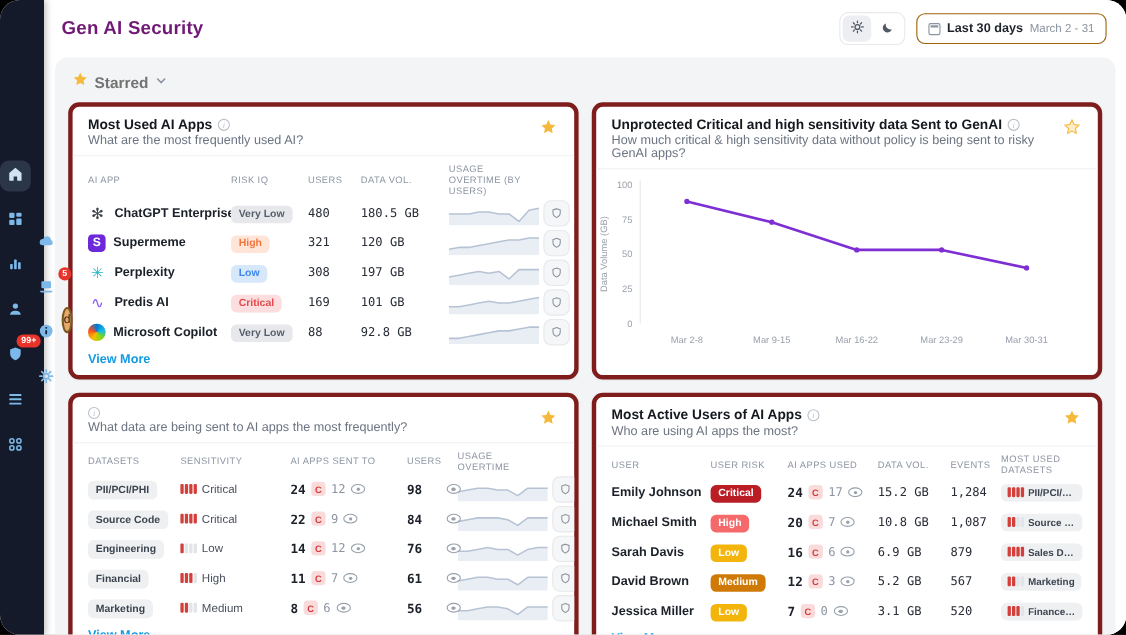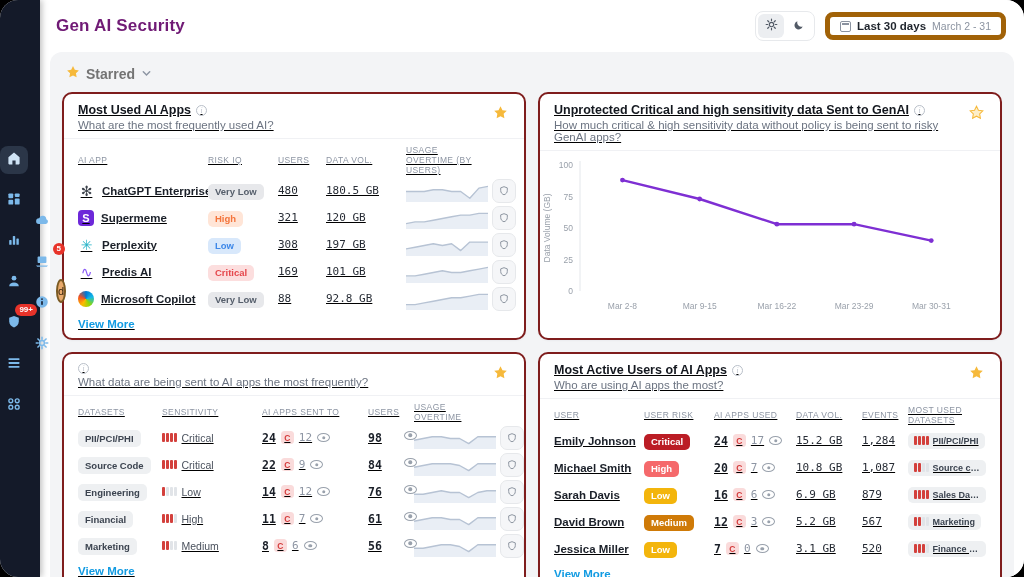--- a/index.html
+++ b/index.html
@@ -26,36 +26,36 @@
 
   
   .main { flex:1; display:flex; flex-direction:column; background:#fff; overflow:hidden; }
   .topbar { height:52px; display:flex; align-items:center; padding:0 18px 0 16px; flex-shrink:0; }
   .page-title { font-size:17px; font-weight:bold; color:#701a75; letter-spacing:.2px; }
   .topbar-right { margin-left:auto; display:flex; align-items:center; gap:10px; }
   .theme-toggle { display:flex; border:1px solid #e7e9ec; border-radius:8px; padding:2px; gap:2px; background:#fff; }
   .theme-btn { width:26px; height:24px; border:none; background:transparent; border-radius:6px;
     display:flex; align-items:center; justify-content:center; cursor:pointer; }
   .theme-btn.active { background:#eceef1; }
-  .date-btn { display:flex; align-items:center; gap:6px; border:5px solid #a16207; background:#fff;
+  .date-btn { display:flex; align-items:center; gap:6px; border:1px solid #a16207; background:#fff;
     border-radius:8px; height:28px; padding:0 10px; cursor:pointer; }
   .date-label { font-size:11.5px; font-weight:bold; color:#1f242c; }
   .date-range { font-size:10.5px; color:#8b93a0; }
   .cal-icon { width:11px; height:11px; border:1.3px solid #8b93a0; border-radius:2px; position:relative; }
   .cal-icon::before { content:''; position:absolute; left:1px; right:1px; top:1px; height:2.5px; background:#8b93a0; }
 
   
   .content { flex:1; padding:0 10px; overflow:hidden; }
   .section { background:#f3f4f6; border-radius:12px; padding:9px 12px 12px; }
   .section-head { display:flex; align-items:center; gap:6px; padding:4px 4px 9px; cursor:pointer; }
   .section-title { font-size:14px; font-weight:bold; color:#737373; }
   .grid { display:grid; grid-template-columns:1fr 1fr; gap:12px; }
 
-  .card { background:#fff; border:2px solid #7f1d1d; border-radius:10px;
-    box-shadow:0 1px 2px rgba(16,24,40,.04); overflow:hidden;text-decoration:underline; }
+  .card { background:#fff; border:4px solid #7f1d1d; border-radius:10px;
+    box-shadow:0 1px 2px rgba(16,24,40,.04); overflow:hidden; }
   .card-head { padding:9px 14px 7px; border-bottom:1px solid #f0f1f4; display:flex; align-items:flex-start; }
   .card-head-text { flex:1; }
   .card-title-row { display:flex; align-items:center; gap:5px; }
   .card-title { font-size:12.5px; font-weight:bold; color:#14181f; }
   .info-icon { width:11px; height:11px; border:1px solid #b9bfc9; border-radius:50%; color:#b9bfc9;
     font-size:7.5px; display:inline-flex; align-items:center; justify-content:center;
     font-family:"Liberation Serif", serif; font-style:italic; cursor:pointer; }
   .card-sub { font-size:11.5px; color:#6c7482; margin-top:2px; }
   .star-btn { background:none; border:none; cursor:pointer; padding:2px; margin-left:8px; }
   .card-body { padding:6px 14px 8px; }
@@ -104,21 +104,21 @@
 
   .apps-cell { display:flex; align-items:center; gap:5px; }
   .b-num { font-size:11.5px; font-weight:bold; color:#1b2029; font-family:"DejaVu Sans Mono", monospace; }
   .c-badge { width:13px; height:13px; background:#fadbdb; color:#d43c3c; font-size:8.5px; font-weight:bold;
     border-radius:3.5px; display:inline-flex; align-items:center; justify-content:center; }
   .g-num { font-size:11px; color:#8d95a3; font-family:"DejaVu Sans Mono", monospace; }
   .eye { width:13px; height:9px; border:1.2px solid #99a1ac; border-radius:60%; position:relative;
     display:inline-block; cursor:pointer; flex-shrink:0; }
   .eye::after { content:''; position:absolute; width:3.5px; height:3.5px; border-radius:50%;
     background:#99a1ac; left:50%; top:50%; transform:translate(-50%,-50%); }
-  .users-cell { display:flex; gap:22px; }
+  .users-cell { display:flex; align-items:center; gap:22px; }
 
   .shield-btn { width:24px; height:24px; border:1px solid #e6e8eb; background:#f5f6f8; border-radius:7px;
     display:flex; align-items:center; justify-content:center; cursor:pointer; justify-self:end; }
   .view-more { font-size:11.5px; font-weight:bold; color:#129be2; background:none; border:none;
     cursor:pointer; padding:6px 0 0; display:block; text-align:left; }
 
   .spark { display:block; }
   .chart-wrap { padding:4px 6px 0 0; }
 </style>
 </head>

